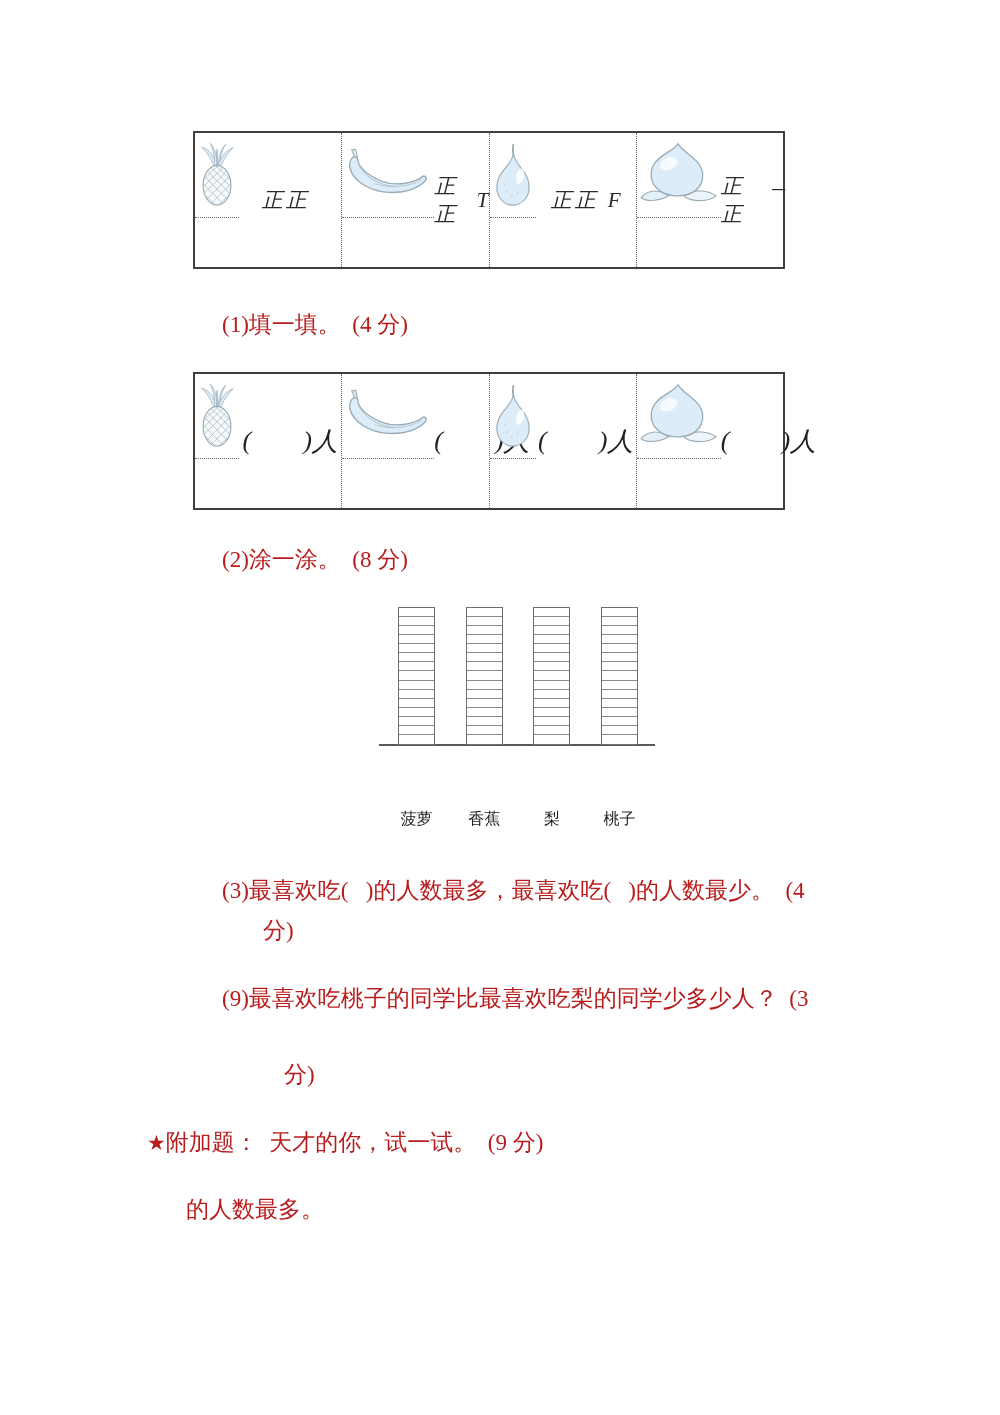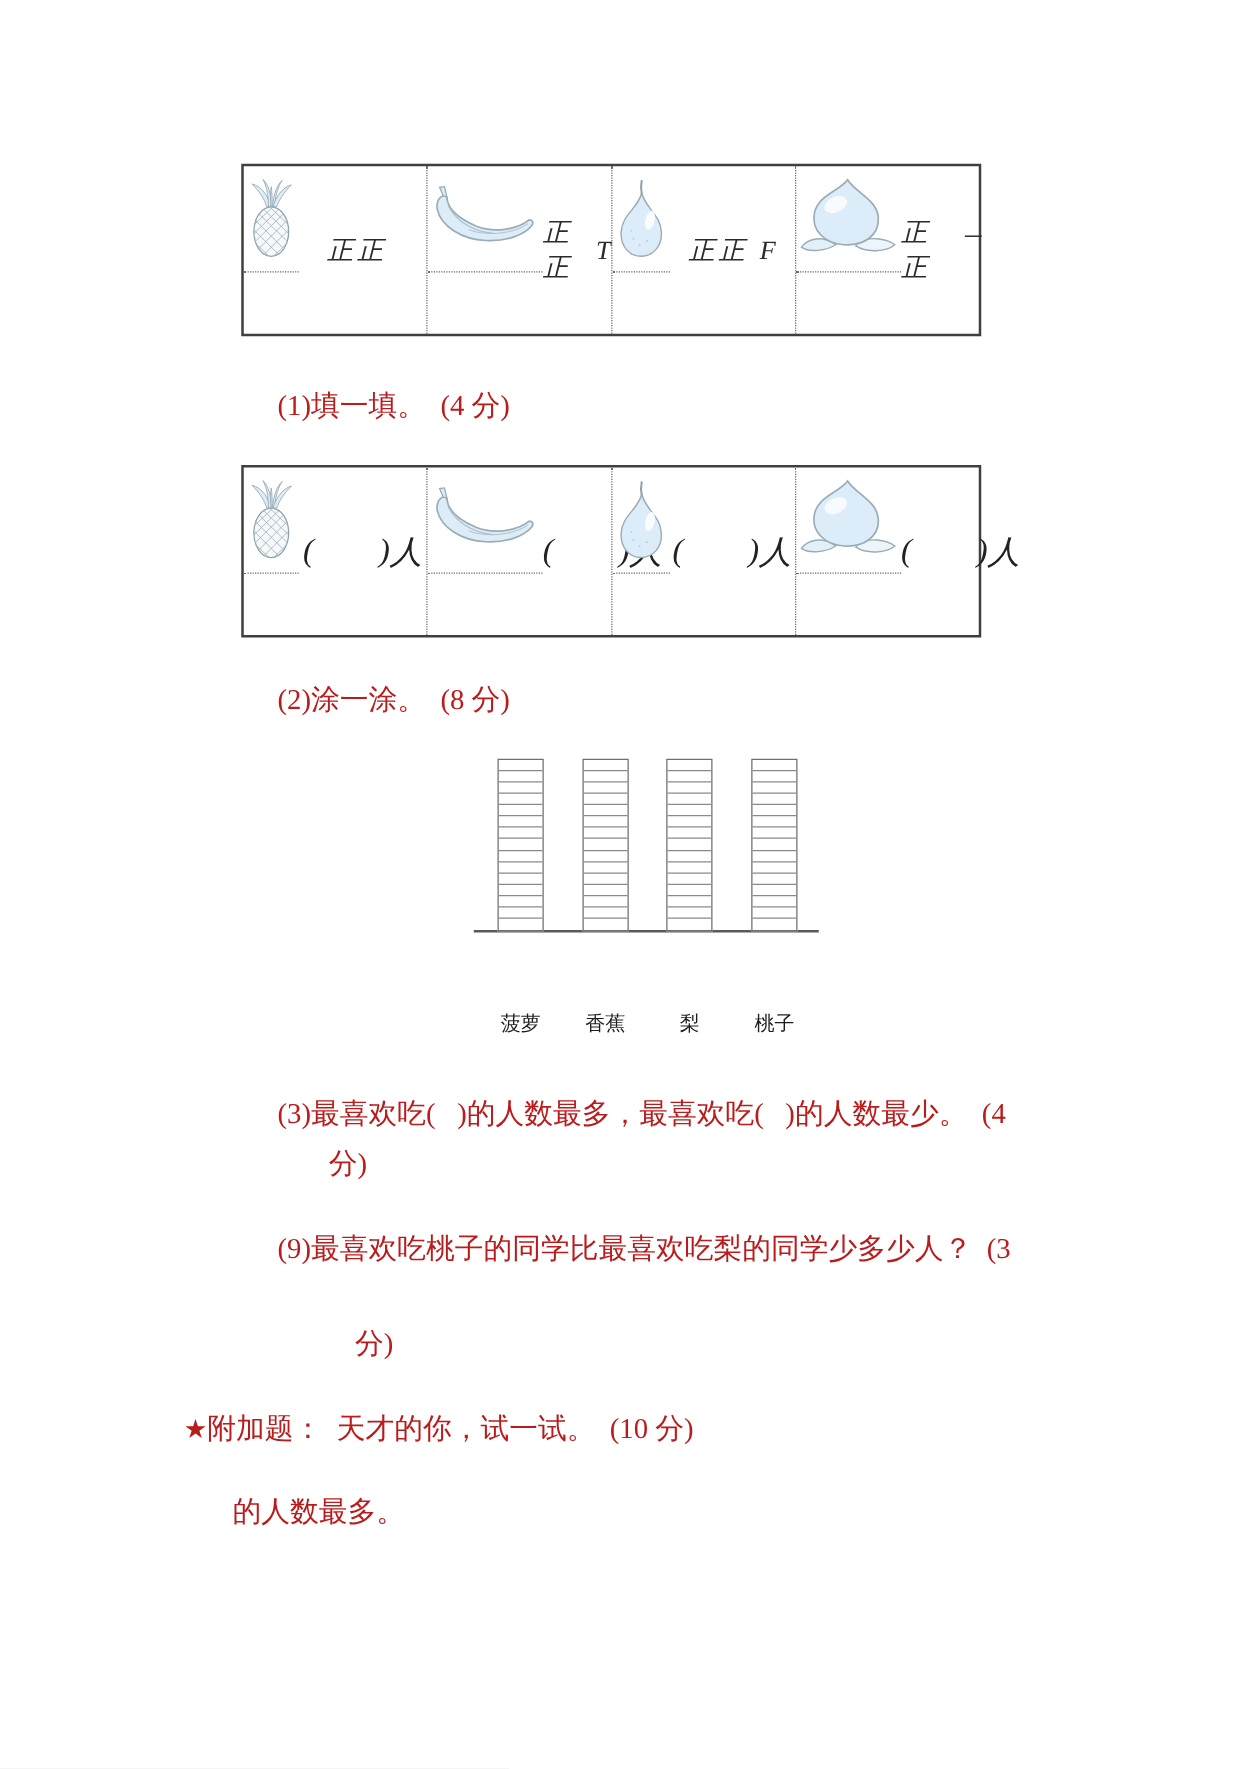--- a/index.html
+++ b/index.html
@@ -266,17 +266,17 @@
       </div>
       <div class="glabel" style="left: 240.6px;">桃子</div>
     </div>
 
   <div class="abs txt" style="left:222px;top:876px;">(3)最喜欢吃(   )的人数最多，最喜欢吃(   )的人数最少。  (4</div>
   <div class="abs txt" style="left:263px;top:916px;">分)</div>
 
   <div class="abs txt" style="left:222px;top:984px;">(9)最喜欢吃桃子的同学比最喜欢吃梨的同学少多少人？  (3</div>
   <div class="abs txt" style="left:284px;top:1060px;">分)</div>
 
-  <div class="abs txt" style="left:147px;top:1128px;"><span class="star">★</span><span>附加题：  天才的你，试一试。  (10 分)</span></div>
+  <div class="abs txt" style="left:147px;top:1128px;"><span class="star">★</span><span>附加题：  天才的你，试一试。  (9 分)</span></div>
 
   <div class="abs txt" style="left:186px;top:1195px;">的人数最多。</div>
 
 </div>
 
 </body></html>

